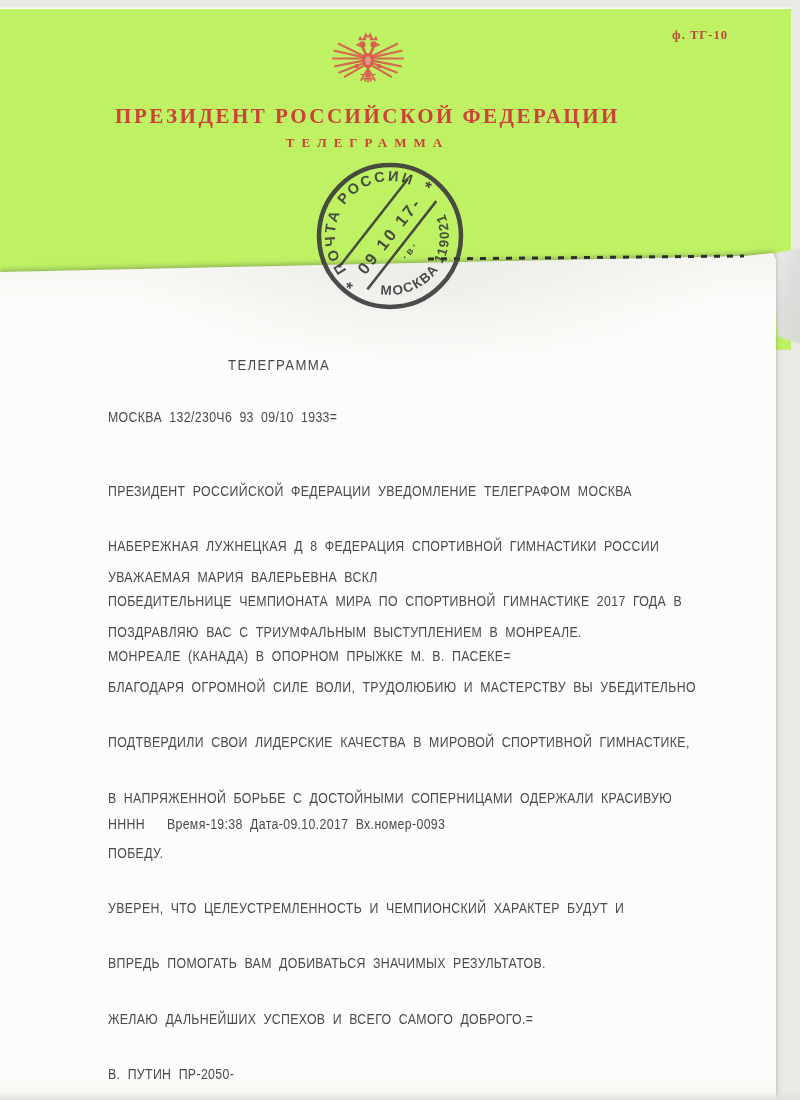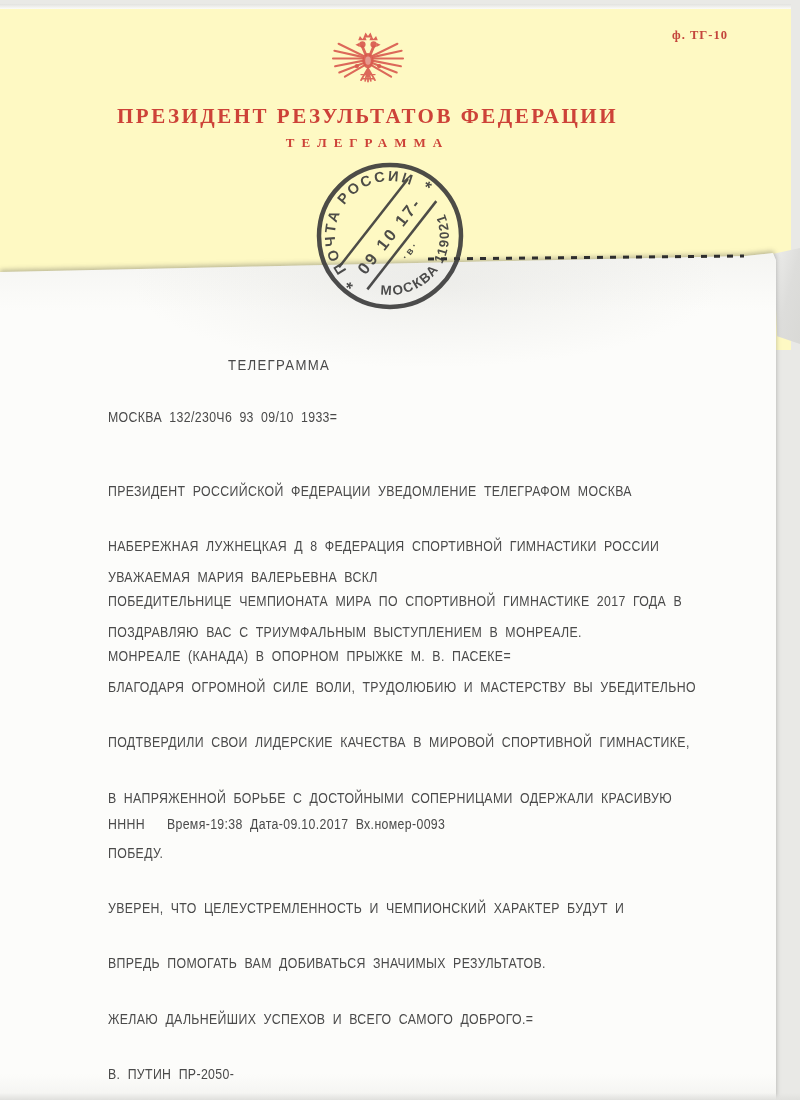--- a/index.html
+++ b/index.html
@@ -1,20 +1,20 @@
 <!DOCTYPE html>
 <html><head>
 <meta charset="utf-8">
 <style>
   html,body{margin:0;padding:0;}
   body{width:800px;height:1100px;background:#e9e9e6;font-family:"Liberation Sans",sans-serif;}
   .page{position:relative;width:800px;height:1100px;overflow:hidden;background:#e9e9e6;}
 
   
-  .letterhead{position:absolute;left:0;top:4px;width:791px;height:346px;background:#fef9c3;z-index:1;}
+  .letterhead{position:absolute;left:0;top:4px;width:791px;height:346px;background:#bef264;z-index:1;}
   .top-hairline{position:absolute;left:0;top:0;width:100%;height:5px;
     background:linear-gradient(#e2e2df,#fbfbf9);}
   .form-code{position:absolute;left:645px;top:24px;width:110px;text-align:center;
     font-family:"Liberation Serif",serif;font-weight:bold;font-size:12.5px;color:#c4453c;letter-spacing:1px;}
   .lh-title{position:absolute;left:55px;top:100px;width:625px;text-align:center;
     font-family:"Liberation Serif",serif;font-weight:bold;font-size:21px;color:#cd4238;letter-spacing:2.5px;}
   .lh-sub{position:absolute;left:55px;top:131px;width:625px;text-align:center;
     font-family:"Liberation Serif",serif;font-weight:bold;font-size:13px;color:#cd4238;letter-spacing:7px;}
   .coat{position:absolute;left:326px;top:28px;width:84px;height:74px;}
 
@@ -99,21 +99,21 @@
         <polygon points="46,11 48.5,5 52,9 55.5,5 58,11"></polygon>
         <polygon points="62,11 64.5,5 68,9 71.5,5 74,11"></polygon>
         <polygon points="53.5,7 56.5,0 60,5 63.5,0 66.5,7"></polygon>
         <ellipse cx="60" cy="40" rx="8" ry="11"></ellipse>
         <circle cx="44" cy="48" r="3"></circle>
         <circle cx="76" cy="48" r="3"></circle>
       </g>
       <ellipse cx="60" cy="40" rx="4" ry="6" fill="#fbfbf9" opacity="0.35"></ellipse>
     </svg>
 
-    <div class="lh-title">ПРЕЗИДЕНТ РЕЗУЛЬТАТОВ ФЕДЕРАЦИИ</div>
+    <div class="lh-title">ПРЕЗИДЕНТ РОССИЙСКОЙ ФЕДЕРАЦИИ</div>
     <div class="lh-sub">ТЕЛЕГРАММА</div>
   </div>
 
   <div class="box box-left">
     <span class="flabel" style="left:6px;top:6px;">Прием:</span>
     <span class="flabel" style="left:96px;top:6px;">го</span>
     <span class="flabel" style="left:174px;top:6px;">час.</span>
     <span class="flabel" style="left:234px;top:6px;">мин.</span>
     <div class="fline" style="left:42px;top:8px;width:216px;height:14px;"></div>
     <span class="flabel" style="left:6px;top:52px;">Бланк</span>

